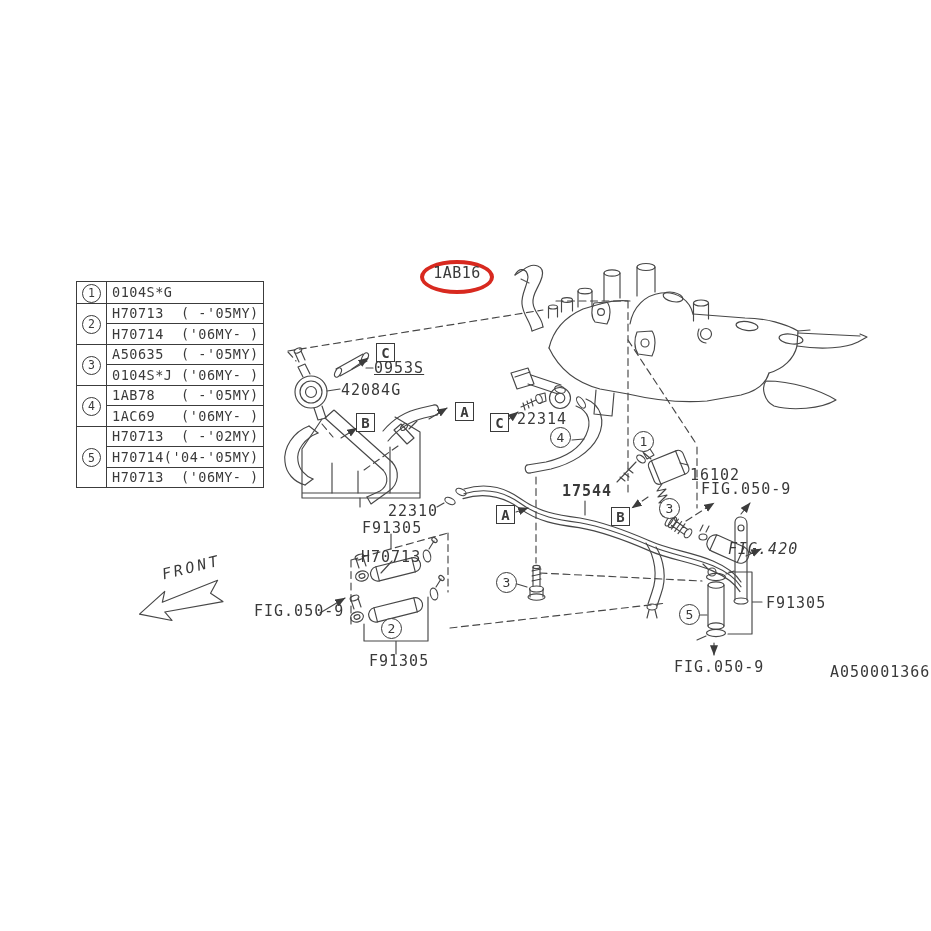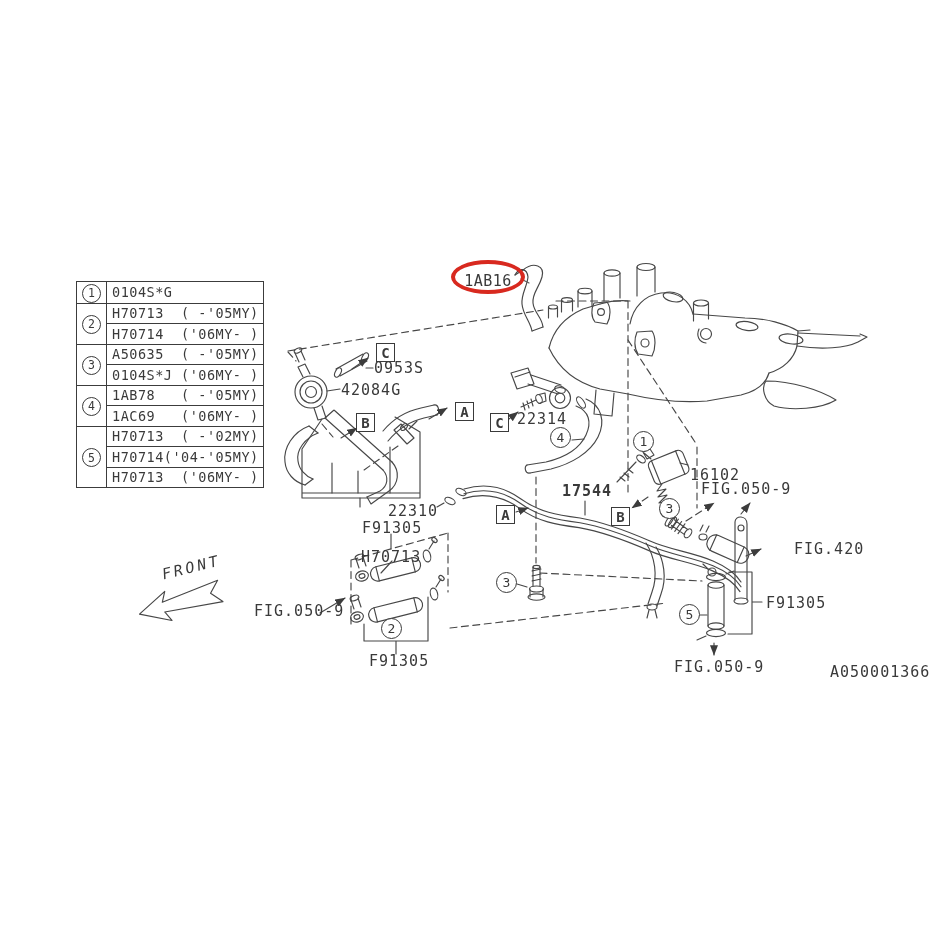--- a/index.html
+++ b/index.html
@@ -6,22 +6,22 @@
   .stage{position:relative;width:931px;height:931px;background:#fff;overflow:hidden;
          font-family:"DejaVu Sans Mono",monospace;color:#3a3a3a;}
   svg.art{position:absolute;left:0;top:0;}
   .lbl{position:absolute;font-size:15px;letter-spacing:1px;white-space:pre;color:#3a3a3a;}
   .refbox{position:absolute;width:19px;height:19px;border:1.6px solid #3a3a3a;
           display:flex;align-items:center;justify-content:center;
           font-size:14px;font-weight:bold;background:#fff;box-sizing:border-box;}
   .cnum{position:absolute;width:21px;height:21px;border:1.4px solid #3a3a3a;border-radius:50%;
         display:flex;align-items:center;justify-content:center;font-size:13px;background:#fff;
         box-sizing:border-box;}
-  .red-callout{position:absolute;left:451px;top:260px;width:74px;height:34px;
-        border:4.5px solid #d8291f;border-radius:50%;display:flex;align-items:flex-end;
+  .red-callout{position:absolute;left:420px;top:260px;width:74px;height:34px;
+        border:4.5px solid #d8291f;border-radius:50%;display:flex;align-items:flex-start;
         justify-content:center;box-sizing:border-box;background:transparent;}
   .red-callout span{font-size:15px;color:#3a3a3a;letter-spacing:0.5px;}
   .front-label{position:absolute;left:160px;top:566px;font-size:15px;font-style:italic;
         letter-spacing:3px;transform:rotate(-14deg);transform-origin:left top;}
   .drawing-no{position:absolute;left:799px;top:663px;font-size:15px;letter-spacing:1px;margin-left:31px;}
   
   .parts-table{position:absolute;left:76px;top:281px;border-collapse:collapse;background:#fff;}
   .parts-table td{border:1.3px solid #3c3c3c;padding:0;height:20.5px;box-sizing:border-box;}
   .parts-table td.numcell{width:30px;text-align:center;vertical-align:middle;}
   .parts-table td.entry{width:154px;}
@@ -332,34 +332,34 @@
             <div class="entry-inner"><span>H70713</span><span>('06MY- )</span></div>
           </td>
     </tr>
   </tbody>
     </table>
 
   <div class="red-callout">
     <span>1AB16</span>
   </div>
 
-  <span class="lbl" style="left:374px;top:359px;">0953S</span>
+  <span class="lbl" style="left:374px;top:359px;text-decoration:underline;">0953S</span>
   <span class="lbl" style="left:341px;top:381px;">42084G</span>
   <span class="lbl" style="left:517px;top:410px;text-align:center;">22314</span>
   <span class="lbl" style="left:562px;top:482px;font-weight:bold;">17544</span>
   <span class="lbl" style="left:690px;top:446px;margin-top:20px;">16102</span>
   <span class="lbl" style="left:347px;top:502px;margin-left:41px;">22310</span>
   <span class="lbl" style="left:362px;top:519px;">F91305</span>
   <span class="lbl" style="left:361px;top:548px;">H70713</span>
   <span class="lbl" style="left:369px;top:652px;">F91305</span>
   <span class="lbl" style="left:766px;top:594px;">F91305</span>
   <span class="lbl" style="left:701px;top:480px;">FIG.050-9</span>
   <span class="lbl" style="left:254px;top:602px;">FIG.050-9</span>
   <span class="lbl" style="left:674px;top:658px;">FIG.050-9</span>
-  <span class="lbl" style="left:794px;top:540px;">FIG.420</span>
+  <span class="lbl" style="left:728px;top:540px;font-style:italic;">FIG.420</span>
 
   <div class="refbox" style="left:376px;top:343px;">
       <span>C</span>
     </div>
   <div class="refbox" style="left:490px;top:413px;">
       <span>C</span>
     </div>
   <div class="refbox" style="left:455px;top:402px;">
       <span>A</span>
     </div>

